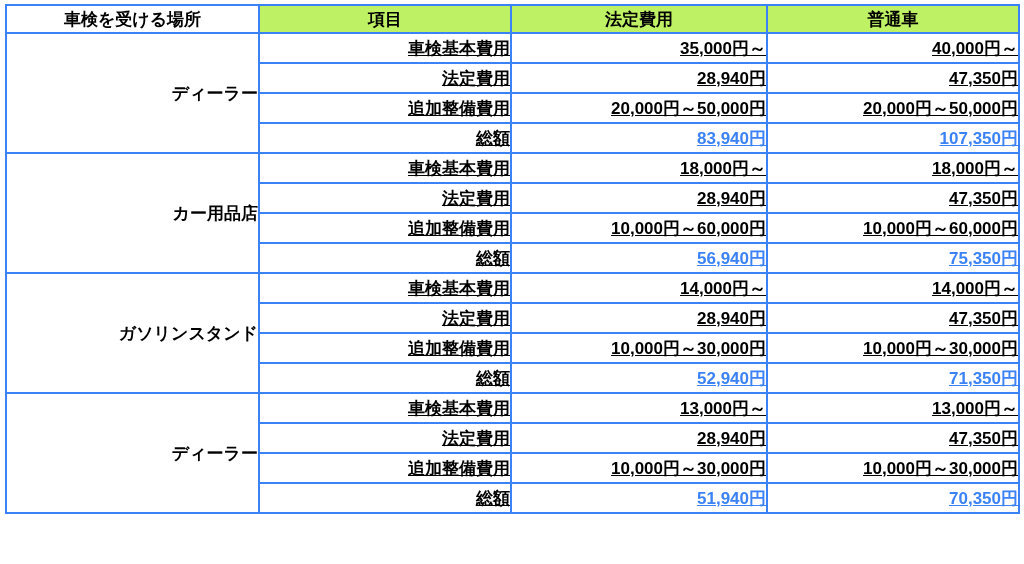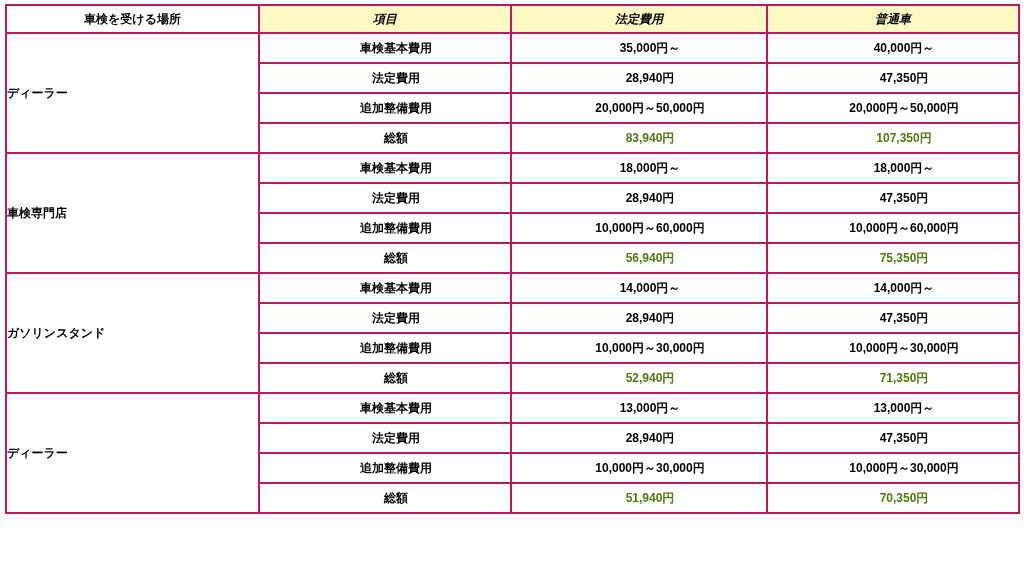--- a/index.html
+++ b/index.html
@@ -11,53 +11,53 @@
     overflow: hidden;
     font-family: "Liberation Sans", "DejaVu Sans", sans-serif;
   }
   table.cost-table {
     border-collapse: collapse;
     table-layout: fixed;
     margin: 4px 0 0 5px;
     width: 1013px;
   }
   .cost-table th, .cost-table td {
-    border: 2px solid #be185d;
+    border: 2px solid #3b82f6;
     font-weight: bold;
-    font-size: 12px;
+    font-size: 17px;
     color: #000000;
     background: #ffffff;
     padding: 0;
     box-sizing: border-box;
     white-space: nowrap;
     overflow: hidden;
   }
   .cost-table th {
     height: 28px;
     text-align: center;
     vertical-align: middle;
   }
   .cost-table th.red-head {
-    background: #fef9c3;
+    background: #bef264;
     color: #000000;
-    font-style: italic;
   }
   .cost-table td {
     height: 30px;
     vertical-align: middle;
   }
   td.place-cell {
-    text-align: left;
+    text-align: right;
   }
   td.item-cell, td.value-cell {
-    text-align: center;
+    text-align: right;
     padding-left: 22px;
+    text-decoration: underline;
   }
   td.total-value {
-    color: #4d7c0f;
+    color: #3b82f6;
   }
 </style>
 </head>
 <body>
 
 <table class="cost-table">
   <colgroup>
     <col style="width:253px">
     <col style="width:252px">
     <col style="width:256px">
@@ -89,21 +89,21 @@
       <td class="value-cell">20,000円～50,000円</td>
       <td class="value-cell">20,000円～50,000円</td>
     </tr>
     <tr>
       <td class="item-cell">総額</td>
       <td class="value-cell total-value">83,940円</td>
       <td class="value-cell total-value">107,350円</td>
     </tr>
 
     <tr>
-      <td class="place-cell" rowspan="4">車検専門店</td>
+      <td class="place-cell" rowspan="4">カー用品店</td>
       <td class="item-cell">車検基本費用</td>
       <td class="value-cell">18,000円～</td>
       <td class="value-cell">18,000円～</td>
     </tr>
     <tr>
       <td class="item-cell">法定費用</td>
       <td class="value-cell">28,940円</td>
       <td class="value-cell">47,350円</td>
     </tr>
     <tr>

